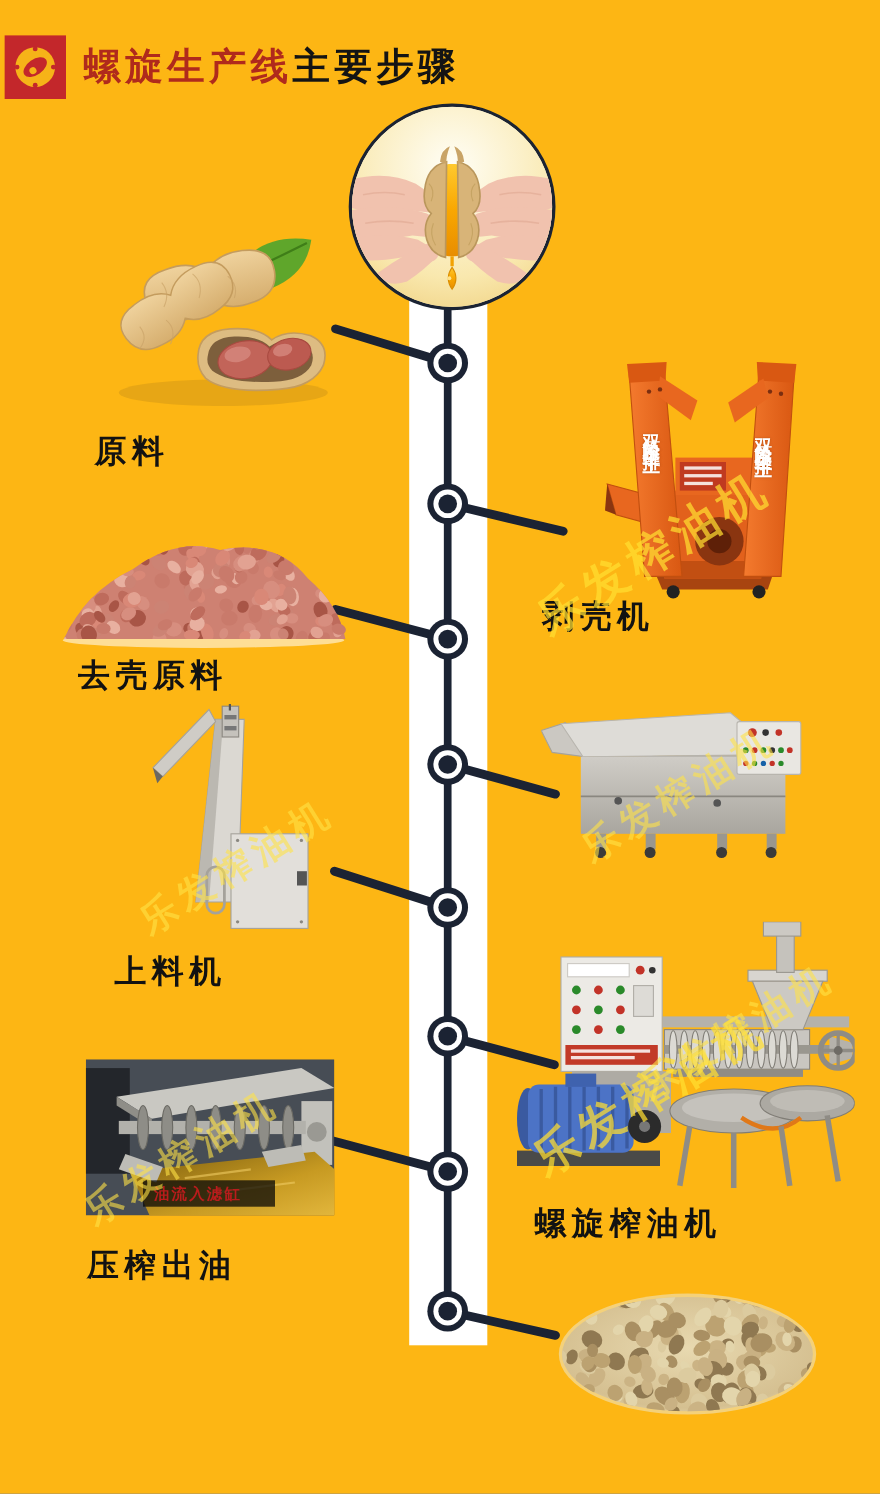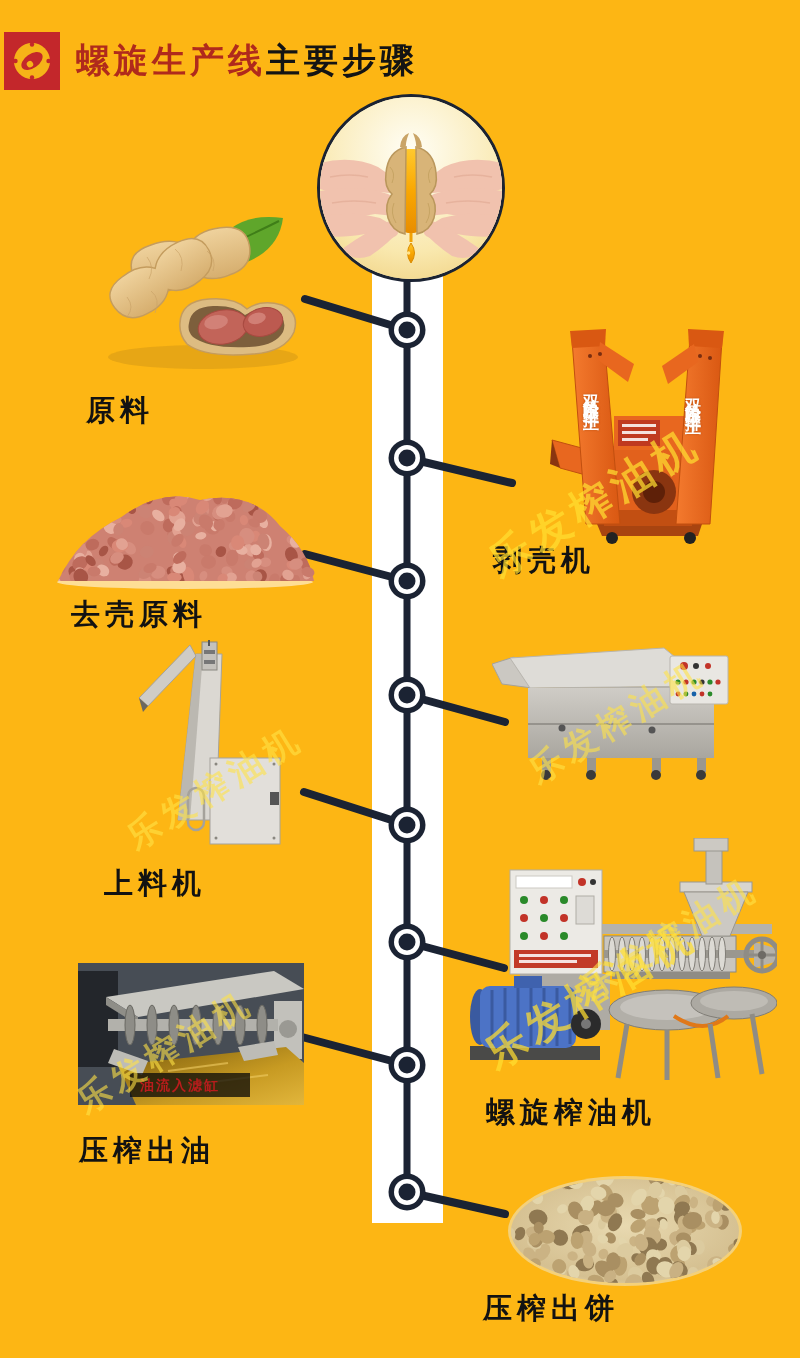--- a/index.html
+++ b/index.html
@@ -804,21 +804,20 @@
           <ellipse cx="135.1" cy="53.8" rx="8.6" ry="5.9" transform="rotate(145 135.1 53.8)" fill="#BCA271"></ellipse>
           <ellipse cx="181.3" cy="81.6" rx="7.4" ry="6.7" transform="rotate(106 181.3 81.6)" fill="#E3D5AB"></ellipse>
           <ellipse cx="225.4" cy="96.7" rx="8.3" ry="6.2" transform="rotate(166 225.4 96.7)" fill="#A98F62"></ellipse>
           <ellipse cx="112.6" cy="28.3" rx="8.1" ry="7.1" transform="rotate(24 112.6 28.3)" fill="#A98F62"></ellipse>
           <ellipse cx="152.4" cy="17.9" rx="8.3" ry="6.7" transform="rotate(101 152.4 17.9)" fill="#DCCB9F"></ellipse>
           <ellipse cx="190.1" cy="100.7" rx="5.8" ry="5.4" transform="rotate(95 190.1 100.7)" fill="#DCCB9F"></ellipse>
           <ellipse cx="70.9" cy="100.0" rx="7.1" ry="5.3" transform="rotate(69 70.9 100.0)" fill="#E3D5AB"></ellipse>
         </g>
     </svg>
   </div>
-  <div class="label" style="left:483px;top:1289px;">压榨出饼</div>
 
   <span class="wm" style="left:492px;top:538px;">乐发榨油机</span>
   <span class="wm small" style="left:532px;top:752px;">乐发榨油机</span>
   <span class="wm small" style="left:130px;top:818px;">乐发榨油机</span>
   <span class="wm" style="left:488px;top:1030px;">乐发榨油机</span>
   <span class="wm small" style="left:585px;top:968px;">乐发榨油机</span>
   <span class="wm small" style="left:80px;top:1082px;">乐发榨油机</span>
 </div>
 
 </body></html>

